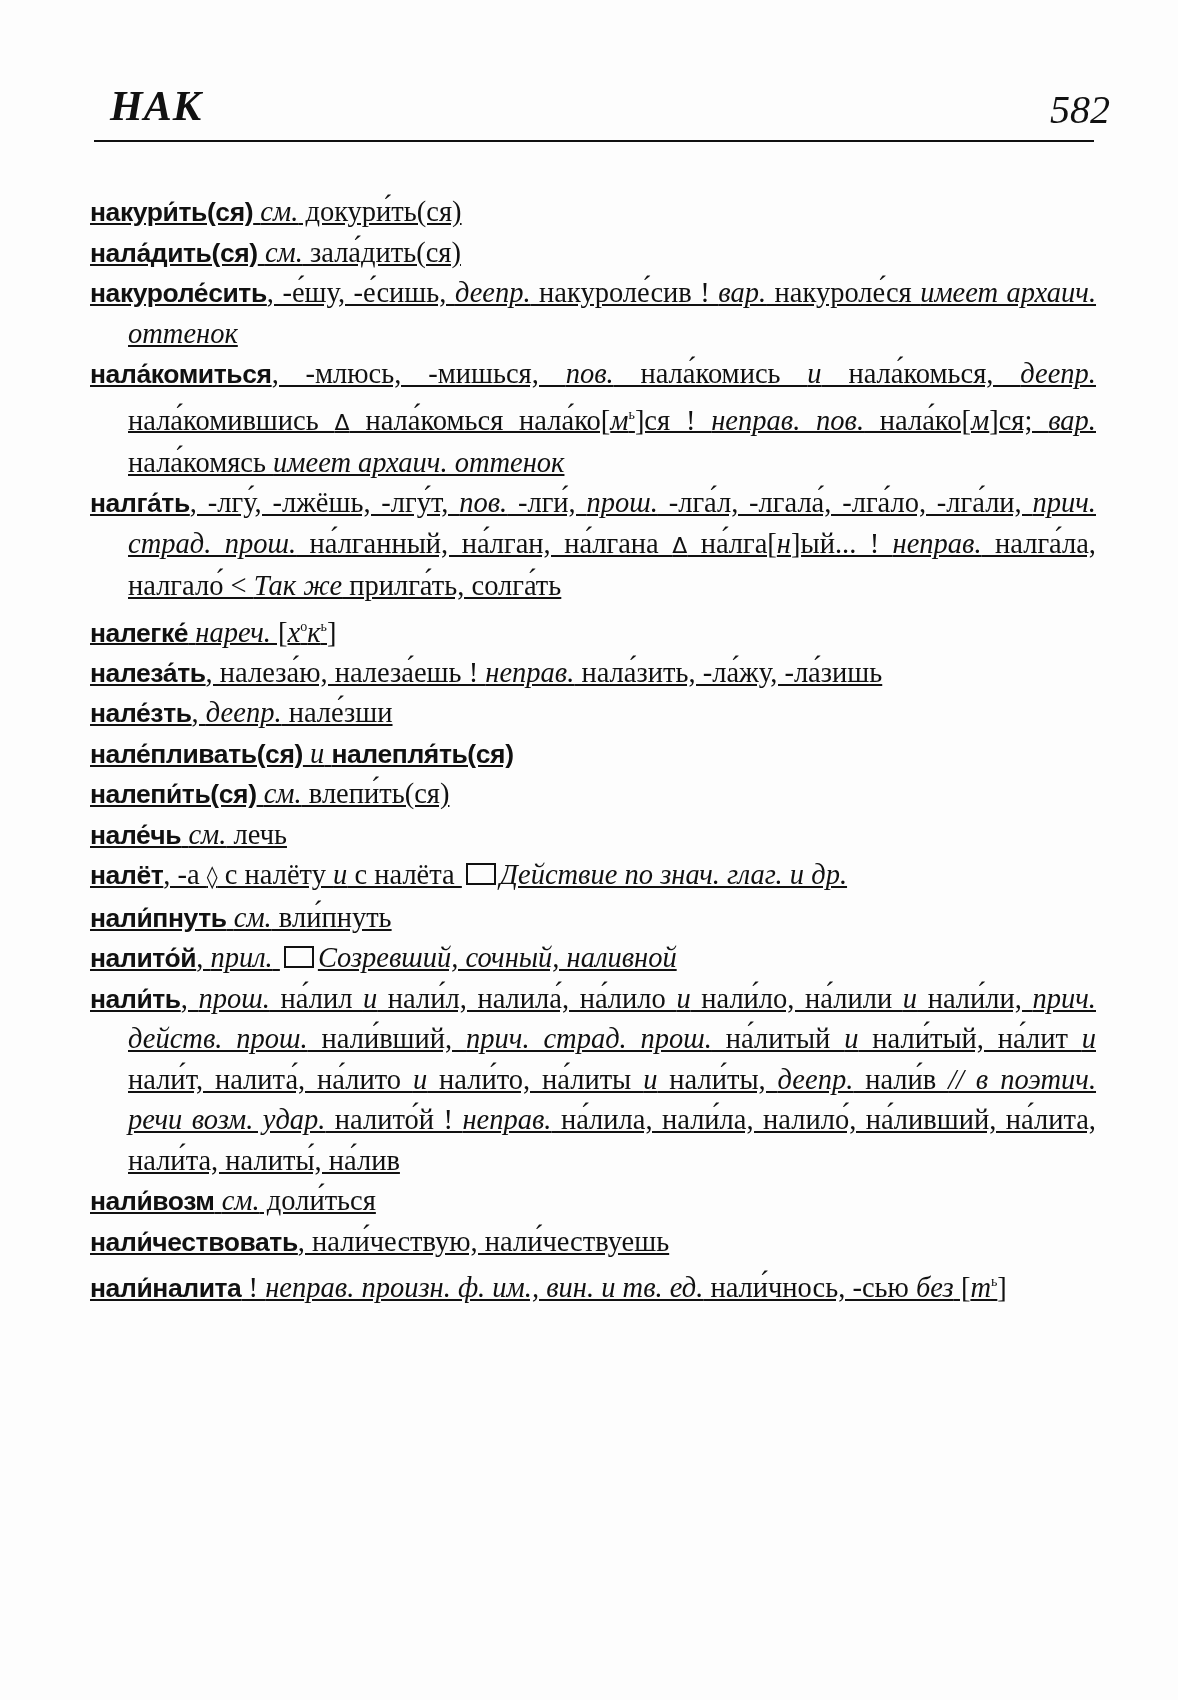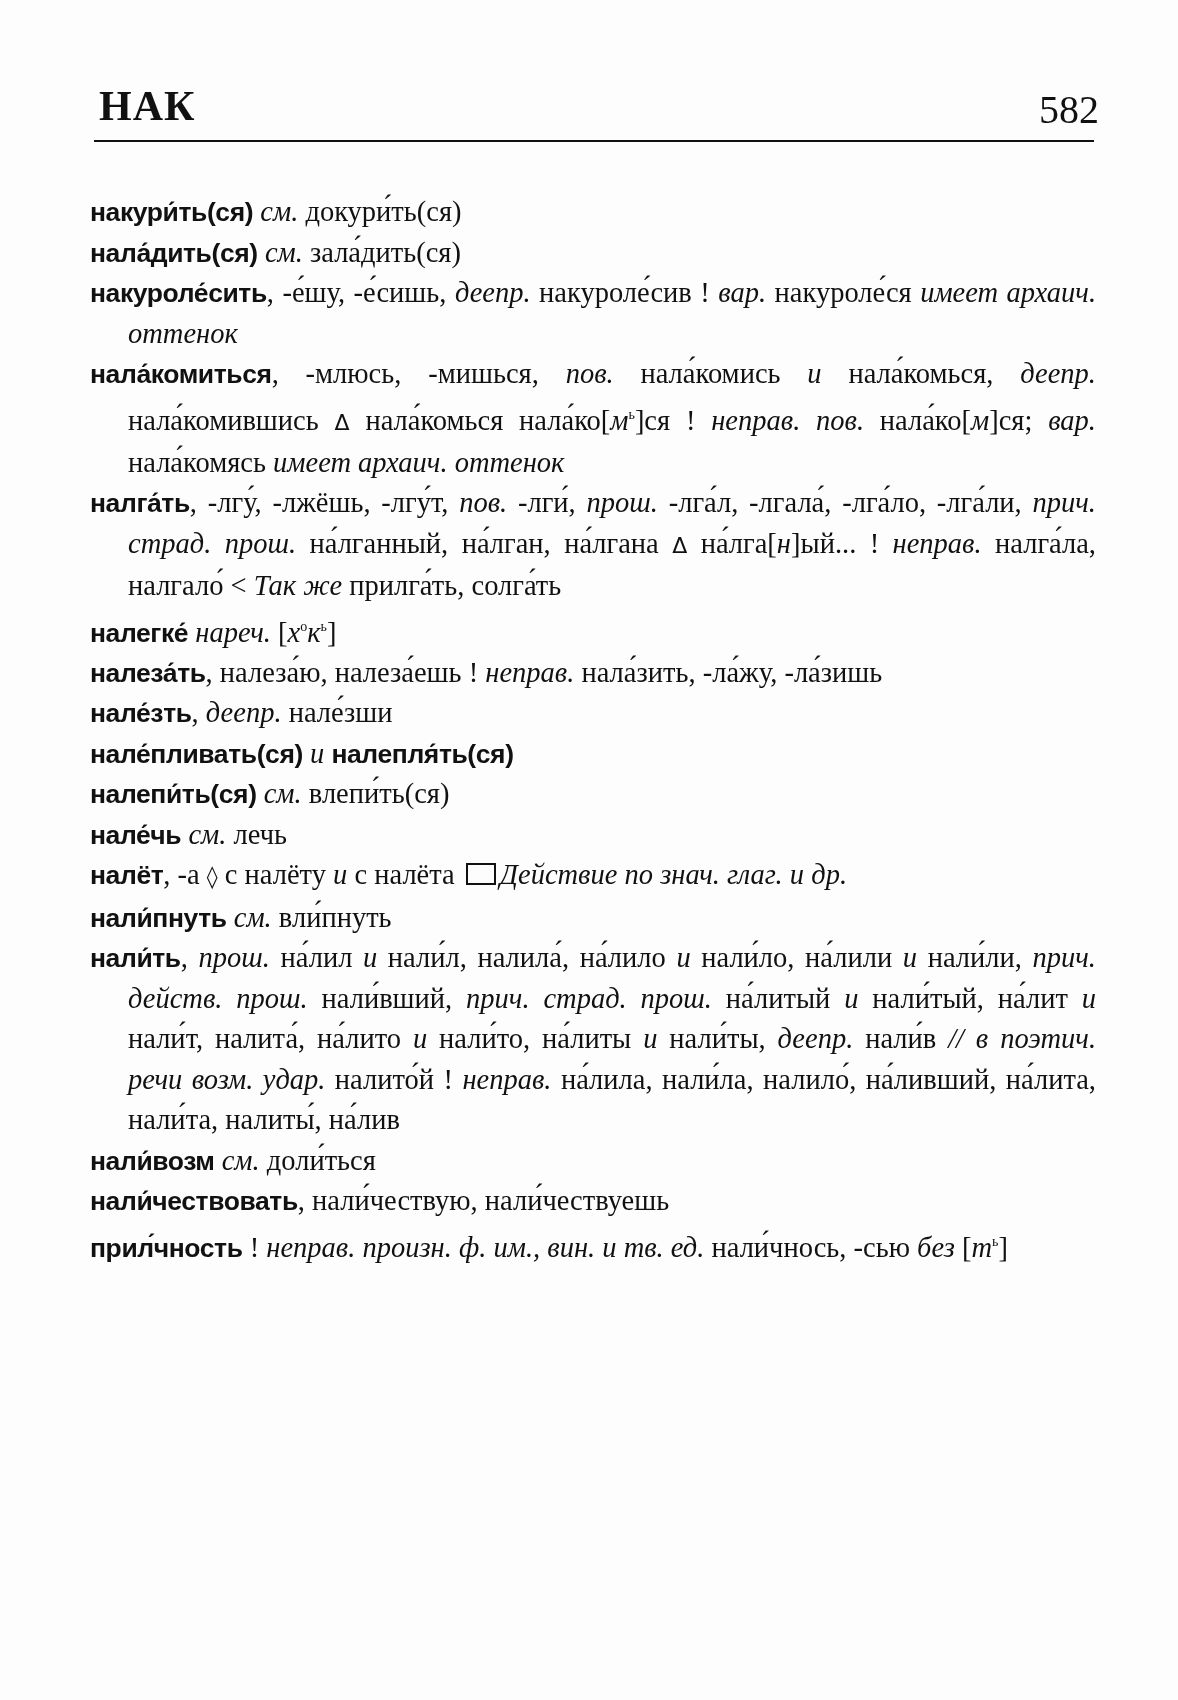--- a/index.html
+++ b/index.html
@@ -1,39 +1,39 @@
 <!DOCTYPE html>
 <html><head>
   <meta charset="utf-8">
   <style>
     html, body { margin: 0; padding: 0; background: #fdfdfd; }
     body {
       width: 1178px; height: 1700px; position: relative; overflow: hidden;
       font-family: "Liberation Serif", "DejaVu Serif", serif; color: #111;
     }
     .header {
-      position: absolute; left: 99px; top: 78px; width: 1000px; height: 60px;
+      position: absolute; left: 110px; top: 78px; width: 1000px; height: 60px; font-style: italic;
     }
     .header .title {
       position: absolute; left: 0; top: 4px;
       font-family: "Liberation Serif", serif; font-weight: bold; font-size: 42px; letter-spacing: 1px;
     }
     .header .pagenum {
       position: absolute; right: 0; top: 8px;
       font-size: 40px;
     }
     .rule {
       position: absolute; left: 94px; top: 140px; width: 1000px; height: 2px; background: #111;
     }
     .entries {
       position: absolute; left: 90px; top: 192px; width: 1006px;
       font-size: 28.5px; line-height: 40.5px;
     }
     .entry {
-      padding-left: 38px; text-indent: -38px; text-align: justify;
+      padding-left: 38px; text-indent: -38px; text-align: justify; text-decoration: underline;
     }
     .hw { font-weight: bold; font-family: "Liberation Sans", "DejaVu Sans", sans-serif; font-size: 26.5px; letter-spacing: -0.4px; }
     .it { font-style: italic; }
     .sym { font-family: "DejaVu Sans", sans-serif; font-size: 22px; }
     .box {
       display: inline-block; width: 26px; height: 18px; border: 2px solid #111; vertical-align: -1px; margin: 0 4px;
     }
     sup { font-size: 14px; }
   </style>
 </head>
@@ -52,17 +52,18 @@
     <div class="entry"><span class="hw">нала́комиться</span><span>, -млюсь, -мишься, </span><span class="it">пов.</span><span> нала́комись </span><span class="it">и</span><span> нала́комься, </span><span class="it">деепр.</span><span> нала́комившись </span><span class="sym">Δ</span><span> нала́комься нала́ко[</span><span class="it">м</span><sup>ь</sup><span>]ся ! </span><span class="it">неправ. пов.</span><span> нала́ко[</span><span class="it">м</span><span>]ся; </span><span class="it">вар.</span><span> нала́комясь </span><span class="it">имеет архаич. оттенок</span></div>
     <div class="entry"><span class="hw">налга́ть</span><span>, -лгу́, -лжёшь, -лгу́т, </span><span class="it">пов.</span><span> -лги́, </span><span class="it">прош.</span><span> -лга́л, -лгала́, -лга́ло, -лга́ли, </span><span class="it">прич. страд. прош.</span><span> на́лганный, на́лган, на́лгана </span><span class="sym">Δ</span><span> на́лга[</span><span class="it">н</span><span>]ый... ! </span><span class="it">неправ.</span><span> налга́ла, налгало́ &lt; </span><span class="it">Так же</span><span> прилга́ть, солга́ть</span></div>
     <div class="entry"><span class="hw">налегке́</span><span> </span><span class="it">нареч.</span><span> [</span><span class="it">х</span><sup>о</sup><span class="it">к</span><sup>ь</sup><span>]</span></div>
     <div class="entry"><span class="hw">налеза́ть</span><span>, налеза́ю, налеза́ешь ! </span><span class="it">неправ.</span><span> нала́зить, -ла́жу, -ла́зишь</span></div>
     <div class="entry"><span class="hw">нале́зть</span><span>, </span><span class="it">деепр.</span><span> нале́зши</span></div>
     <div class="entry"><span class="hw">нале́пливать(ся)</span><span> </span><span class="it">и</span><span> </span><span class="hw">налепля́ть(ся)</span></div>
     <div class="entry"><span class="hw">налепи́ть(ся)</span><span> </span><span class="it">см.</span><span> влепи́ть(ся)</span></div>
     <div class="entry"><span class="hw">нале́чь</span><span> </span><span class="it">см.</span><span> лечь</span></div>
     <div class="entry"><span class="hw">налёт</span><span>, -а </span><span class="sym">◊</span><span> с налёту </span><span class="it">и</span><span> с налёта </span><span class="box"></span><span class="it">Действие по знач. глаг. и др.</span></div>
     <div class="entry"><span class="hw">нали́пнуть</span><span> </span><span class="it">см.</span><span> вли́пнуть</span></div>
+    <div class="entry"><span class="hw">налито́й</span><span>, </span><span class="it">прил.</span><span> </span><span class="box"></span><span class="it">Созревший, сочный, наливной</span></div>
     <div class="entry"><span class="hw">нали́ть</span><span>, </span><span class="it">прош.</span><span> на́лил </span><span class="it">и</span><span> нали́л, налила́, на́лило </span><span class="it">и</span><span> нали́ло, на́ли­ли </span><span class="it">и</span><span> нали́ли, </span><span class="it">прич. действ. прош.</span><span> нали́вший, </span><span class="it">прич. страд. прош.</span><span> на́литый </span><span class="it">и</span><span> нали́тый, на́лит </span><span class="it">и</span><span> нали́т, налита́, на́лито </span><span class="it">и</span><span> нали́то, на́литы </span><span class="it">и</span><span> нали́ты, </span><span class="it">деепр.</span><span> нали́в </span><span class="it">// в поэтич. речи возм. удар.</span><span> налито́й ! </span><span class="it">неправ.</span><span> на́лила, нали́ла, налило́, на́лив­ший, на́лита, нали́та, налиты́, на́лив</span></div>
     <div class="entry"><span class="hw">нали́возм</span><span> </span><span class="it">см.</span><span> доли́ться</span></div>
     <div class="entry"><span class="hw">нали́чествовать</span><span>, нали́чествую, нали́чествуешь</span></div>
-    <div class="entry"><span class="hw">прил́чность</span><span> ! </span><span class="it">неправ. произн. ф. им., вин. и тв. ед.</span><span> нали́чнось, -сью </span><span class="it">без</span><span> [</span><span class="it">т</span><sup>ь</sup><span>]</span></div>
+    <div class="entry"><span class="hw">нали́налита</span><span> ! </span><span class="it">неправ. произн. ф. им., вин. и тв. ед.</span><span> нали́чнось, -сью </span><span class="it">без</span><span> [</span><span class="it">т</span><sup>ь</sup><span>]</span></div>
   </div>
 
 </body></html>

